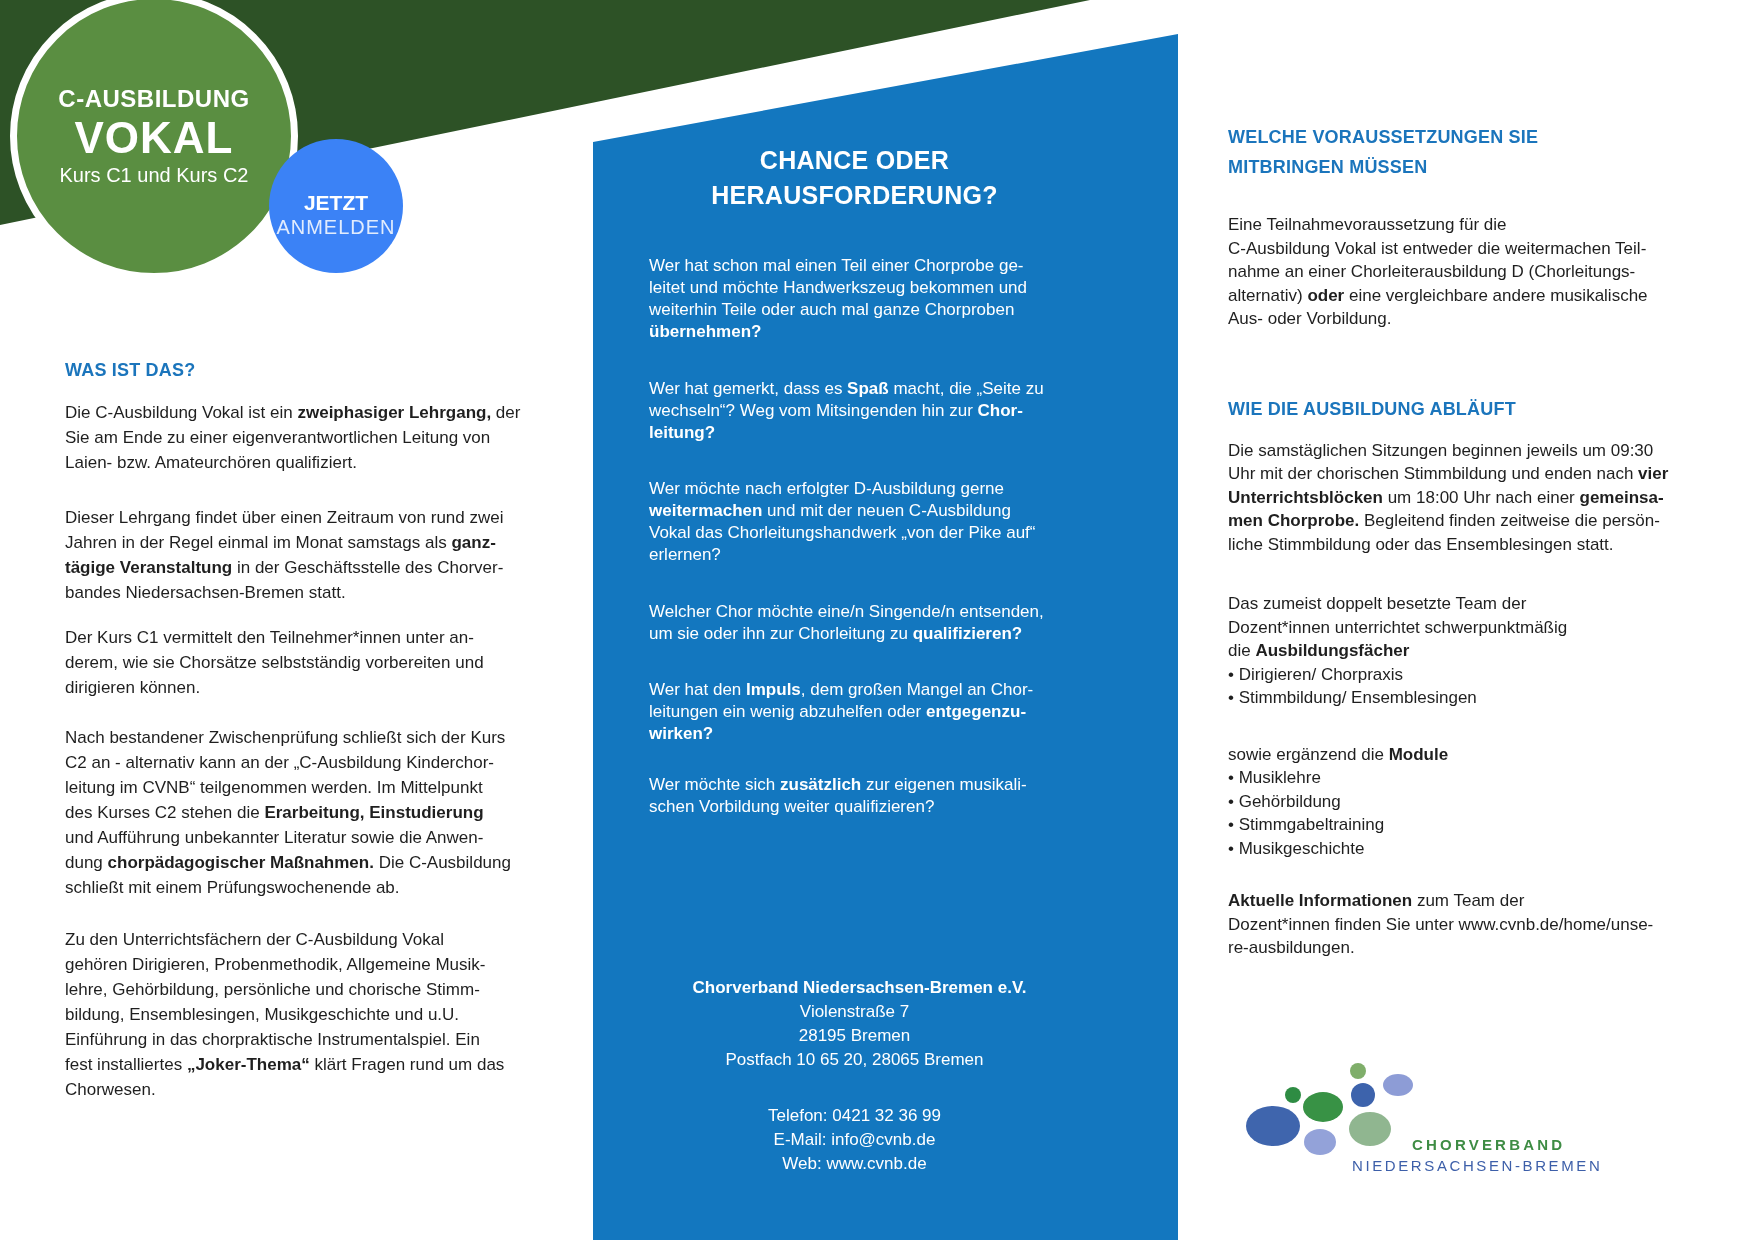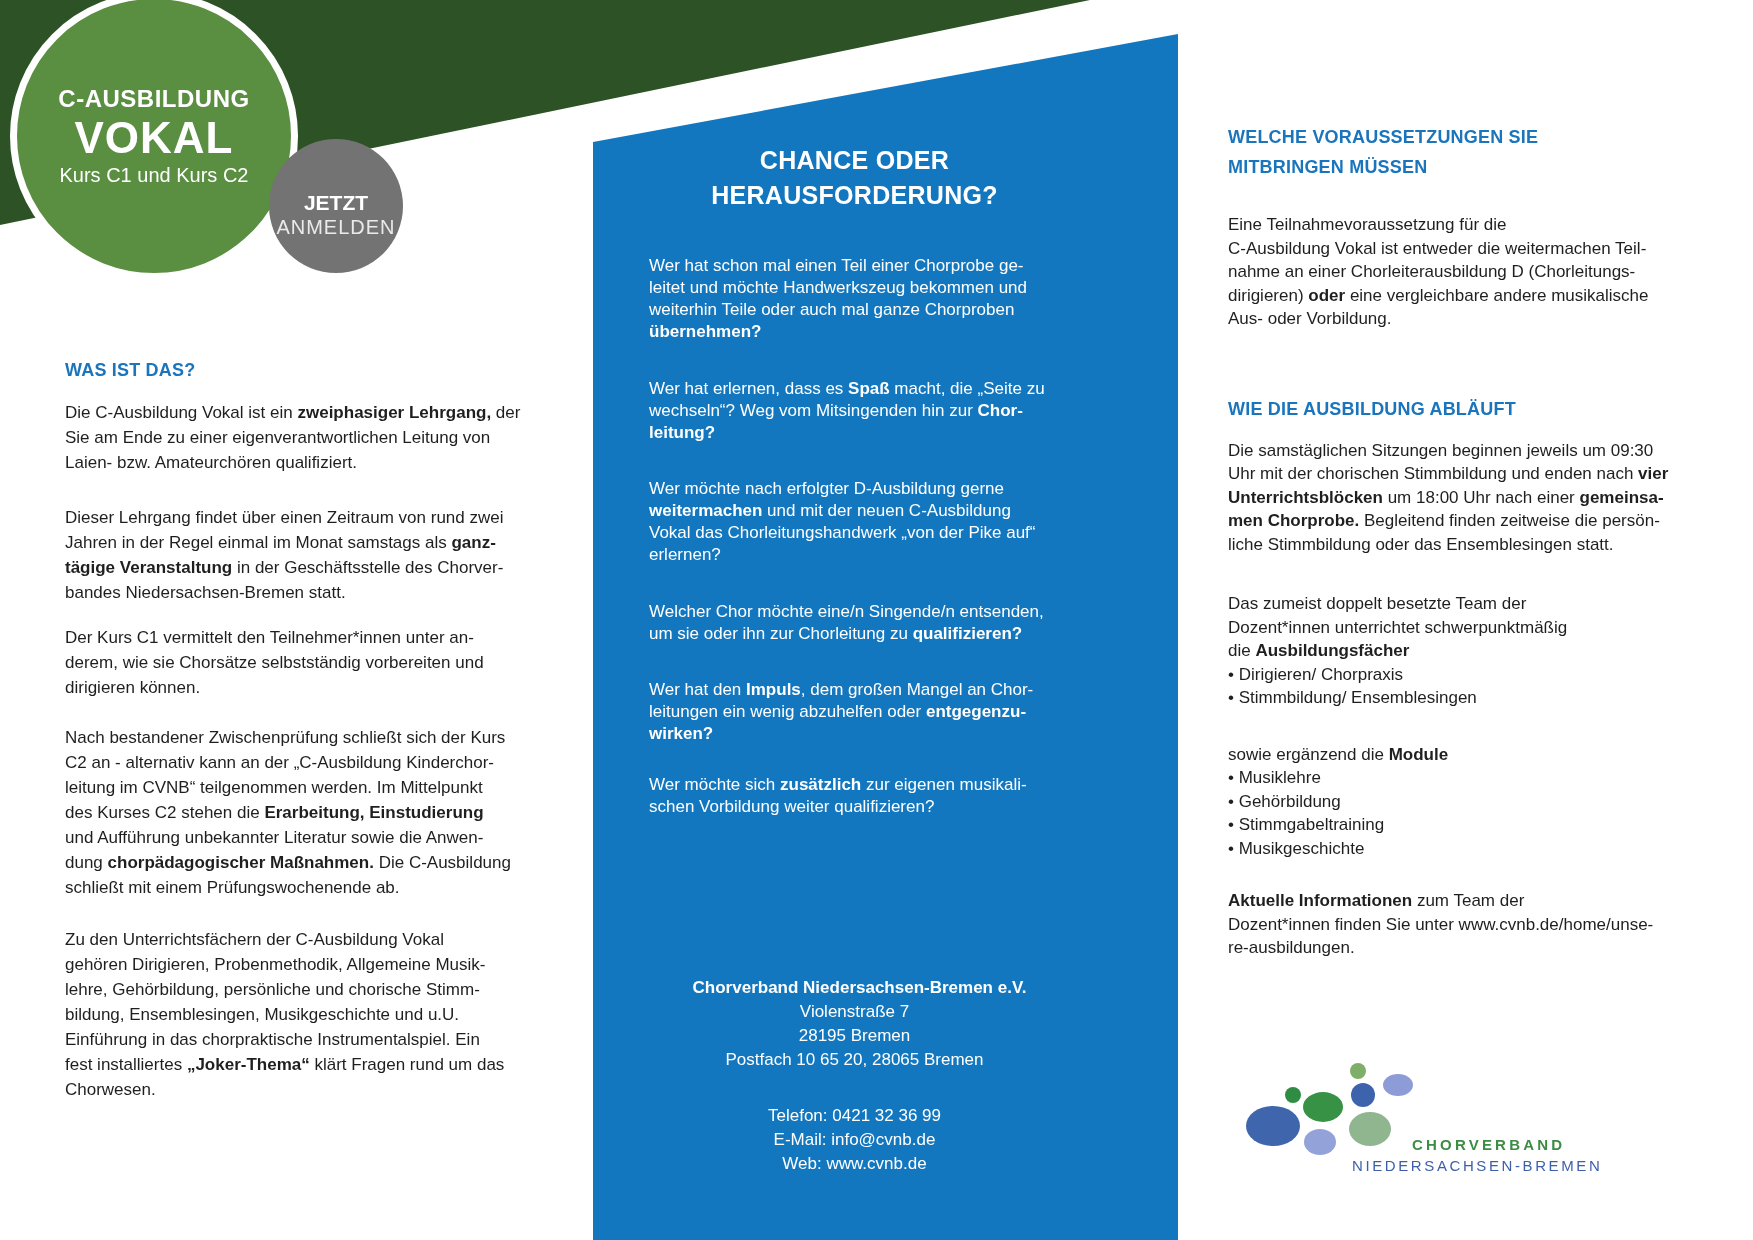--- a/index.html
+++ b/index.html
@@ -12,21 +12,21 @@
         clip-path:polygon(0 108px,100% 0,100% 100%,0 100%);}
   
   .badge{position:absolute;left:10px;top:-8px;width:274px;height:274px;border-radius:50%;
         background:#5a8e41;border:7px solid #ffffff;display:flex;flex-direction:column;
         align-items:center;justify-content:center;color:#fff;text-align:center;}
   .badge-l1{font-size:24px;font-weight:bold;letter-spacing:.5px;line-height:30px;}
   .badge-l2{font-size:44px;font-weight:bold;letter-spacing:1px;line-height:48px;}
   .badge-l3{font-size:20px;line-height:26px;}
   
   .cta{position:absolute;left:269px;top:139px;width:134px;height:134px;border-radius:50%;
-        background:#737373;display:flex;flex-direction:column;align-items:center;justify-content:center;
+        background:#3b82f6;display:flex;flex-direction:column;align-items:center;justify-content:center;
         color:#fff;text-align:center;padding-top:18px;box-sizing:border-box;cursor:pointer;}
   .cta-l1{font-size:21px;font-weight:bold;line-height:24px;}
   .cta-l2{font-size:20px;letter-spacing:1px;line-height:24px;opacity:.85;}
   
   .col{position:absolute;font-size:17px;white-space:nowrap;}
   .left-col{left:65px;top:355px;line-height:25px;}
   .mid-col{left:562px;top:143px;width:585px;line-height:22px;color:#ffffff;}
   .mid-col .rp{padding-left:87px;}
   .right-col{left:1228px;top:122px;line-height:23.5px;}
   h2{margin:0;font-size:18px;font-weight:bold;line-height:30px;color:#1b75bc;letter-spacing:.2px;}
@@ -71,21 +71,21 @@
     <div class="rp" style="margin-bottom:27px;"><span>Nach bestandener Zwischenprüfung schließt sich der Kurs</span><br><span>C2 an - alternativ kann an der „C-Ausbildung Kinderchor-</span><br><span>leitung im CVNB“ teilgenommen werden. Im Mittelpunkt</span><br><span>des Kurses C2  stehen die </span><b>Erarbeitung, Einstudierung</b><br><span>und Aufführung unbekannter Literatur sowie die Anwen-</span><br><span>dung </span><b>chorpädagogischer Maßnahmen.</b><span> Die C-Ausbildung</span><br><span>schließt mit einem Prüfungswochenende ab.</span></div>
     <div class="rp"><span>Zu den Unterrichtsfächern der C-Ausbildung Vokal</span><br><span>gehören Dirigieren, Probenmethodik, Allgemeine Musik-</span><br><span>lehre, Gehörbildung, persönliche und chorische Stimm-</span><br><span>bildung, Ensemblesingen, Musikgeschichte und u.U.</span><br><span>Einführung in das chorpraktische Instrumentalspiel. Ein</span><br><span>fest installiertes </span><b>„Joker-Thema“</b><span> klärt Fragen rund um das</span><br><span>Chorwesen.</span></div>
   </div>
 
   <div class="col mid-col">
     <div class="mid-head" style="margin-bottom:42px;">
       <span>CHANCE ODER</span><br>
       <span>HERAUSFORDERUNG?</span>
     </div>
     <div class="rp" style="margin-bottom:35px;"><span>Wer hat schon mal einen Teil einer Chorprobe ge-</span><br><span>leitet und möchte Handwerkszeug bekommen und</span><br><span>weiterhin Teile oder auch mal ganze Chorproben</span><br><b>übernehmen?</b></div>
-    <div class="rp" style="margin-bottom:34px;"><span>Wer hat erlernen, dass es </span><b>Spaß</b><span> macht, die „Seite zu</span><br><span>wechseln“? Weg vom Mitsingenden hin zur </span><b>Chor-</b><br><b>leitung?</b></div>
+    <div class="rp" style="margin-bottom:34px;"><span>Wer hat gemerkt, dass es </span><b>Spaß</b><span> macht, die „Seite zu</span><br><span>wechseln“? Weg vom Mitsingenden hin zur </span><b>Chor-</b><br><b>leitung?</b></div>
     <div class="rp" style="margin-bottom:35px;"><span>Wer möchte nach erfolgter D-Ausbildung gerne</span><br><b>weitermachen</b><span> und mit der neuen C-Ausbildung</span><br><span>Vokal das Chorleitungshandwerk „von der Pike auf“</span><br><span>erlernen?</span></div>
     <div class="rp" style="margin-bottom:34px;"><span>Welcher Chor möchte eine/n Singende/n entsenden,</span><br><span>um sie oder ihn zur Chorleitung zu </span><b>qualifizieren?</b></div>
     <div class="rp" style="margin-bottom:29px;"><span>Wer hat den </span><b>Impuls</b><span>, dem großen Mangel an Chor-</span><br><span>leitungen ein wenig abzuhelfen oder </span><b>entgegenzu-</b><br><b>wirken?</b></div>
     <div class="rp" style="margin-bottom:158px;"><span>Wer möchte sich </span><b>zusätzlich</b><span> zur eigenen musikali-</span><br><span>schen Vorbildung weiter qualifizieren?</span></div>
     <div class="addr" style="margin-bottom:32px;">
       <div class="first">Chorverband Niedersachsen-Bremen e.V.</div>
       <div>Violenstraße 7</div>
       <div>28195 Bremen</div>
       <div>Postfach 10 65 20, 28065 Bremen</div>
     </div>
@@ -94,21 +94,21 @@
       <div>E-Mail: info@cvnb.de</div>
       <div>Web: www.cvnb.de</div>
     </div>
   </div>
 
   <div class="col right-col">
     <h2>
       <span>WELCHE VORAUSSETZUNGEN SIE</span><br>
       <span>MITBRINGEN MÜSSEN</span>
     </h2>
-    <div class="rp" style="margin-top:31px;"><span>Eine Teilnahmevoraussetzung für die</span><br><span>C-Ausbildung Vokal ist entweder die weitermachen Teil-</span><br><span>nahme an einer Chorleiterausbildung D (Chorleitungs-</span><br><span>dirigieren) </span><b>oder</b><span> eine vergleichbare andere musikalische</span><br><span>Aus- oder Vorbildung.</span></div>
+    <div class="rp" style="margin-top:31px;"><span>Eine Teilnahmevoraussetzung für die</span><br><span>C-Ausbildung Vokal ist entweder die weitermachen Teil-</span><br><span>nahme an einer Chorleiterausbildung D (Chorleitungs-</span><br><span>alternativ) </span><b>oder</b><span> eine vergleichbare andere musikalische</span><br><span>Aus- oder Vorbildung.</span></div>
     <h2 style="margin-top:63px;">WIE DIE AUSBILDUNG ABLÄUFT</h2>
     <div class="rp" style="margin-top:15px;"><span>Die samstäglichen Sitzungen beginnen jeweils um 09:30</span><br><span>Uhr mit der chorischen Stimmbildung und enden nach </span><b>vier</b><br><b>Unterrichtsblöcken</b><span> um 18:00 Uhr nach einer </span><b>gemeinsa-</b><br><b>men Chorprobe.</b><span> Begleitend finden zeitweise die persön-</span><br><span>liche Stimmbildung oder das Ensemblesingen statt.</span></div>
     <div class="rp" style="margin-top:36px;"><span>Das zumeist doppelt besetzte Team der</span><br><span>Dozent*innen unterrichtet schwerpunktmäßig</span><br><span>die </span><b>Ausbildungsfächer</b></div>
     <div class="blist">
       <div>Dirigieren/ Chorpraxis</div>
       <div>Stimmbildung/ Ensemblesingen</div>
     </div>
     <div class="rp" style="margin-top:33px;"><span>sowie ergänzend die </span><b>Module</b></div>
     <div class="blist">
       <div>Musiklehre</div>

